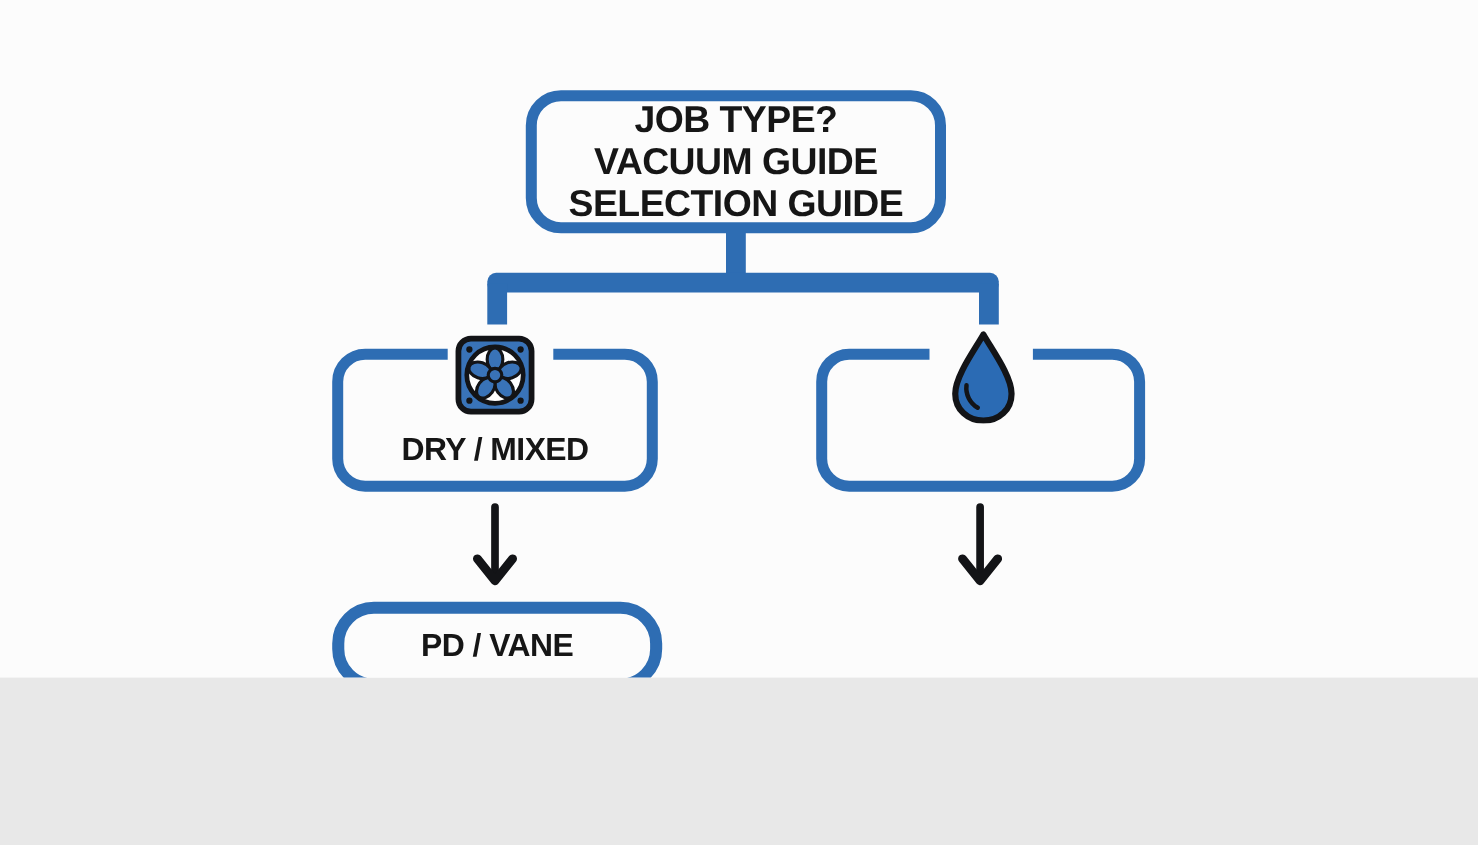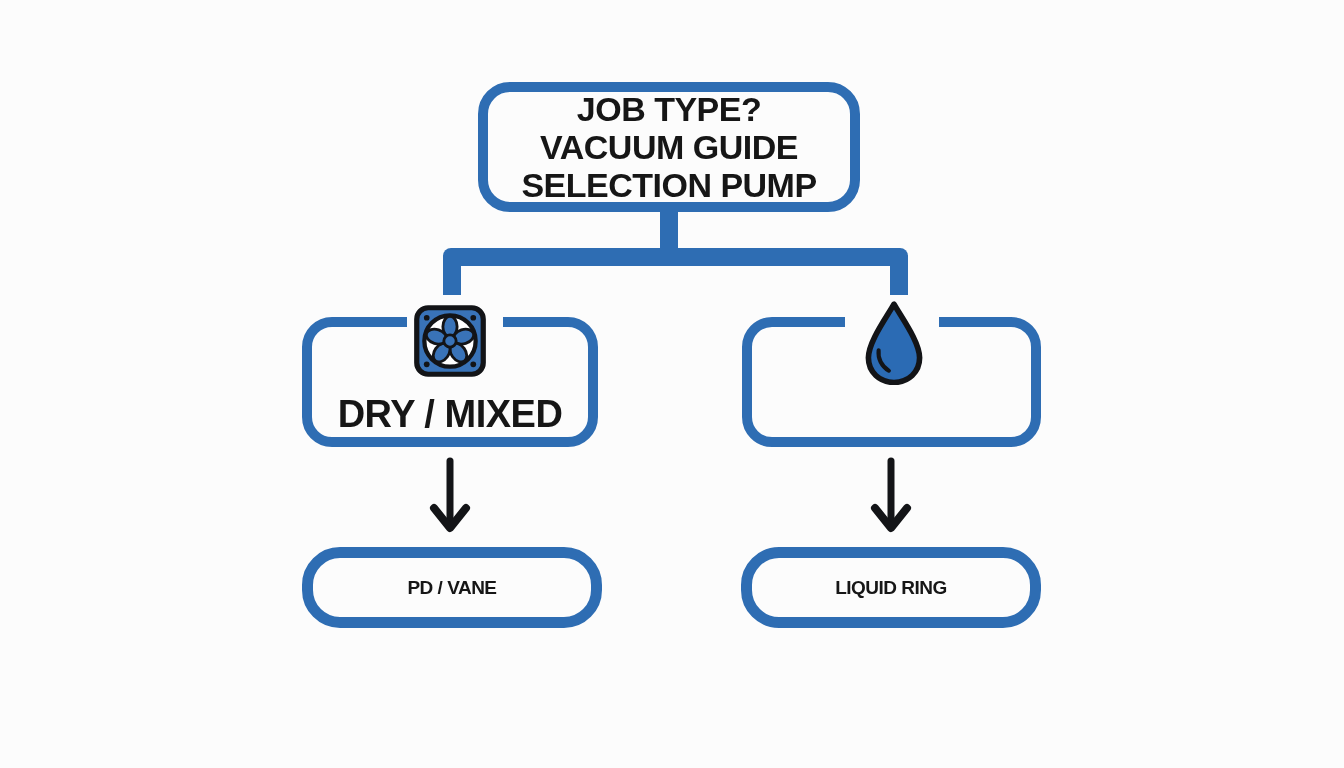--- a/index.html
+++ b/index.html
@@ -11,21 +11,21 @@
     --bg:#FCFCFC;
   }
   *{margin:0;padding:0;box-sizing:border-box;}
   html,body{width:100%;height:100%;}
   body{
     background:#e8e8e8;
     font-family:"Liberation Sans", sans-serif;
   }
   .stage{
     position:relative;
-    width:1344px;height:768px;
+    width:1344px;height:616px;
     background:var(--bg);
     overflow:hidden;
   }
   
   .title-node{
     position:absolute;
     left:478px;top:82px;width:382px;height:130px;
     border:10px solid var(--blue);
     border-radius:32px;
     background:var(--bg);
@@ -57,52 +57,52 @@
     position:absolute;top:312px;height:22px;background:var(--bg);
   }
   .notch-left{left:407px;width:96px;}
   .notch-right{left:845px;width:94px;}
   .branch-icon{position:absolute;line-height:0;}
   .fan-icon{left:412px;top:303px;}
   .drop-icon{left:857px;top:299px;}
   .branch-label{
     position:absolute;
     text-align:center;
-    font-size:38px;font-weight:bold;color:var(--text);
+    font-size:29px;font-weight:bold;color:var(--text);
     letter-spacing:-0.5px;white-space:nowrap;
   }
   .label-left{left:302px;top:393px;width:296px;}
   .label-right{left:742px;top:393px;width:299px;}
   
   .down-arrow{position:absolute;line-height:0;}
   .arrow-left{left:425px;top:457px;}
   .arrow-right{left:866px;top:457px;}
   
   .result-node{
     position:absolute;
     top:547px;height:81px;
     border:11px solid var(--blue);
     border-radius:38px;
     background:var(--bg);
     display:flex;align-items:center;justify-content:center;
-    font-size:19px;font-weight:bold;color:var(--text);
+    font-size:29px;font-weight:bold;color:var(--text);
     letter-spacing:-0.5px;white-space:nowrap;
   }
   .result-left{left:302px;width:300px;}
   .result-right{left:741px;width:300px;}
 </style>
 </head>
 <body>
 
 <div class="stage">
 
   <div class="title-node">
     <div class="line">JOB TYPE?</div>
     <div class="line">VACUUM GUIDE</div>
-    <div class="line">SELECTION PUMP</div>
+    <div class="line">SELECTION GUIDE</div>
   </div>
 
   <div class="conn conn-stem"></div>
   <div class="conn conn-crossbar"></div>
   <div class="conn conn-drop-left"></div>
   <div class="conn conn-drop-right"></div>
 
   <div class="branch-node branch-left"></div>
   <div class="branch-node branch-right"></div>
 
@@ -144,15 +144,14 @@
     </svg>
   </div>
   <div class="down-arrow arrow-right">
     <svg width="50" height="80" viewBox="0 0 50 80" aria-hidden="true">
       <line x1="25" y1="4" x2="25" y2="64" stroke="#131417" stroke-width="7" stroke-linecap="round"></line>
       <polyline points="9,51 25,71 41,51" fill="none" stroke="#131417" stroke-width="8" stroke-linecap="round" stroke-linejoin="round"></polyline>
     </svg>
   </div>
 
   <div class="result-node result-left">PD / VANE</div>
-  <div class="result-node result-right">LIQUID RING</div>
 
 </div>
 
 </body></html>

